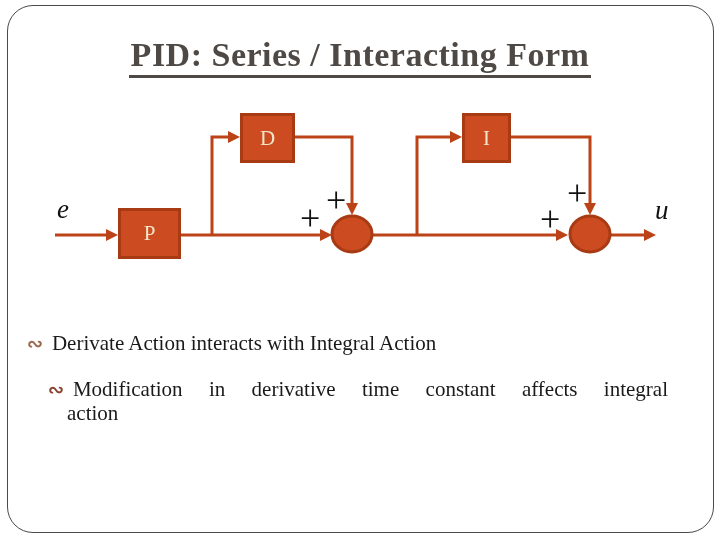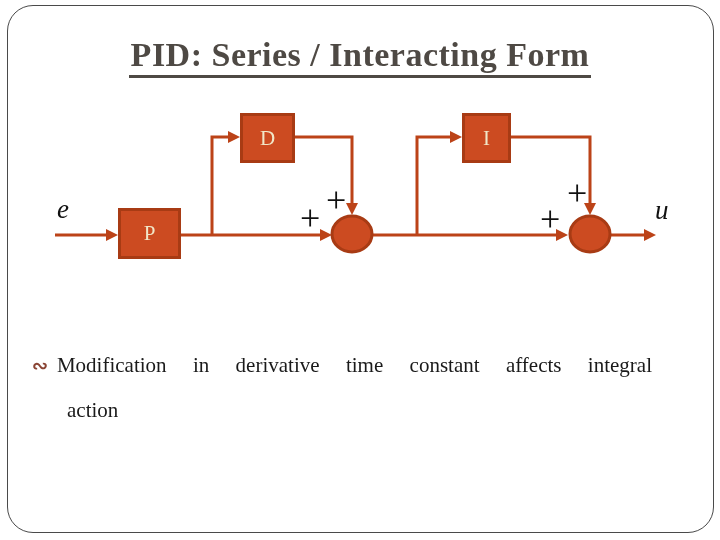--- a/index.html
+++ b/index.html
@@ -47,22 +47,22 @@
   .plus-2{left:300px;top:200px;}
   .plus-3{left:567px;top:175px;}
   .plus-4{left:540px;top:201px;}
   
   .bullets{position:absolute;left:27px;top:331px;width:645px;font-size:21px;line-height:24px;}
   .glyph{
     font-family:"DejaVu Sans",sans-serif;font-size:19px;font-weight:700;
     color:var(--bullet-glyph,#9c6750);margin-right:9px;
   }
   .glyph.sub{color:var(--bullet-glyph-sub,#8a4434);}
-  .b2{margin-left:5px;margin-top:22px;width:620px;text-align:justify;text-align-last:justify;}
-  .b2cont{margin-top:21px;margin-left:40px;font-family:Liberation Serif, serif;}
+  .b2{margin-left:21px;margin-top:22px;width:620px;text-align:justify;text-align-last:justify;}
+  .b2cont{margin-left:40px;font-family:Liberation Serif, serif;}
   .b3{margin-top:21px;}
 </style>
 </head>
 <body>
 
 <div class="slide">
   <div class="frame"></div>
 
   <div class="title-wrap">
     <span class="title">PID: Series / Interacting Form</span>
@@ -103,18 +103,21 @@
     <span class="sig sig-e">e</span>
     <span class="sig sig-u">u</span>
 
     <span class="plus plus-1">+</span>
     <span class="plus plus-2">+</span>
     <span class="plus plus-3">+</span>
     <span class="plus plus-4">+</span>
   </div>
 
   <div class="bullets">
+    <div class="b1">
+      <span class="glyph">∾</span><span>Derivate Action interacts with Integral Action</span>
+    </div>
     <div class="b2">
       <span class="glyph sub">∾</span><span>Modification in derivative time constant affects integral</span>
     </div>
     <div class="b2cont">action</div>
   </div>
 </div>
 
 </body></html>

